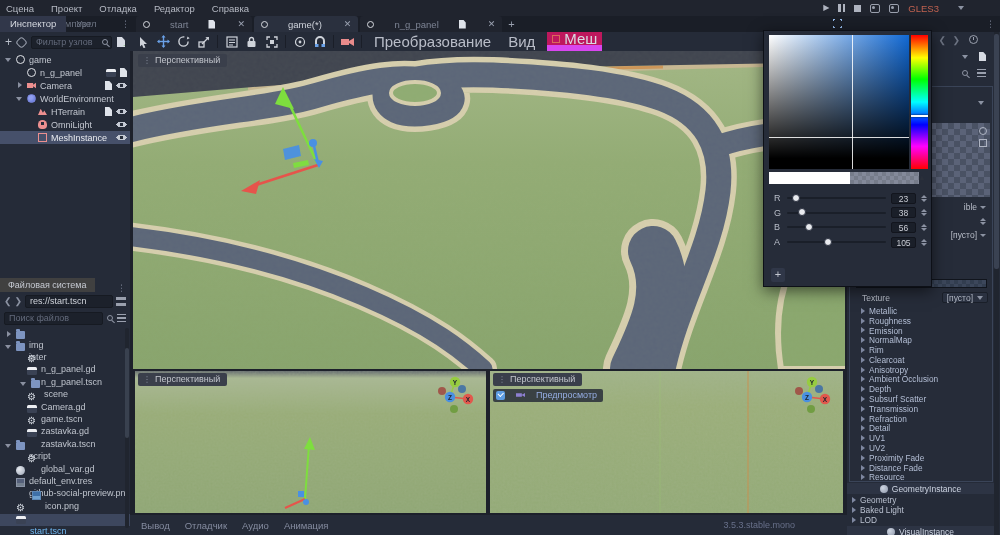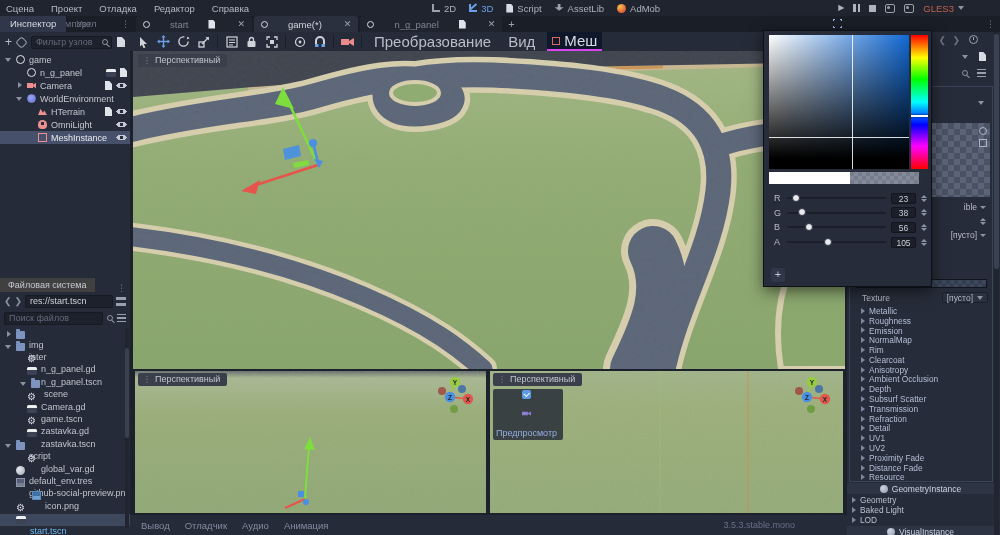--- a/index.html
+++ b/index.html
@@ -20,21 +20,21 @@
   .i3d::after { content:""; position:absolute; left:0; bottom:0; width:8px; height:2px; background:#6aa1e8; transform:rotate(-40deg); transform-origin:0 100%; }
   .ipage { width:7px; height:9px; background:#d7dbe3; clip-path:polygon(0 0,62% 0,100% 32%,100% 100%,0 100%); }
   .idl { width:9px; height:8px; background:#9aa0ad; clip-path:polygon(35% 0,65% 0,65% 40%,100% 40%,50% 85%,0 40%,35% 40%); }
   .iadmob { width:9px; height:9px; border-radius:50%; background:radial-gradient(circle at 35% 30%, #f6c14b, #e25c3a 70%); }
   .mb-run { position:absolute; right:36px; top:0; height:16px; display:flex; align-items:center; gap:9px; }
   .rbtn { color:#aeb3bf; font-size:8px; line-height:16px; }
   .pause-ic { display:flex; gap:2px; } .pause-ic i { width:2.5px; height:8px; background:#aeb3bf; }
   .stop-ic { width:7px; height:7px; background:#aeb3bf; }
   .movie-ic { width:10px; height:9px; border:1.5px solid #9aa0ad; border-radius:2px; position:relative; }
   .movie-ic::after { content:""; position:absolute; left:1px; top:1px; width:3px; height:3px; background:#9aa0ad; border-radius:50%; }
-  .gles { color:#c0614f; font-size:9.5px; display:flex; align-items:center; gap:4px; }
+  .gles { color:#c0614f; font-size:9.5px; display:flex; align-items:center; gap:19px; }
   .chev { width:0; height:0; border-left:3.5px solid transparent; border-right:3.5px solid transparent; border-top:4px solid #8b92a2; display:inline-block; }
 
   
   #tabstrip { position:absolute; left:0; top:16px; width:1000px; height:16px; background:#1a1e27; }
   .dock-tabs-l { position:absolute; left:0; top:0; height:16px; display:flex; }
   .dtab { padding:0 10px; line-height:16px; font-size:9.5px; color:#6c7382; }
   .dtab.active { background:#31374a; color:#d6d9e0; }
   .vdots { color:#7a8193; font-size:9px; line-height:16px; letter-spacing:0; }
   #strip-dots-l { position:absolute; left:121px; top:0; }
   #scene-tabs { position:absolute; left:136px; top:0; height:16px; display:flex; gap:2px; }
@@ -117,32 +117,32 @@
   #fs-scroll { position:absolute; right:1px; top:50px; width:4px; height:200px; background:#20252f; border-radius:2px; }
   #fs-scroll i { position:absolute; left:0; top:20px; width:4px; height:90px; background:#39414f; border-radius:2px; display:block; }
 
   
   #center { position:absolute; left:130px; top:32px; width:717px; height:503px; background:#1d212b; }
   #sp-toolbar { position:absolute; left:0; top:0; width:717px; height:19px; background:#252b38; display:flex; align-items:center; padding-left:7px; gap:7px; }
   .tico { width:13px; height:13px; flex:none; display:flex; align-items:center; justify-content:center; }
   .tico svg { display:block; }
   .tsep { width:1px; height:13px; background:#1a1e28; flex:none; }
   .tmenu { font-size:15px; color:#b9bdc8; padding:0 5px; }
-  .tmenu.hl { background:#0f172a; color:#d8dbe2; height:19px; line-height:17px; display:flex; align-items:center; gap:4px; border-bottom:2px solid #d946ef; }
+  .tmenu.hl { background:#be185d; color:#d8dbe2; height:19px; line-height:17px; display:flex; align-items:center; gap:4px; border-bottom:6px solid #d946ef; }
   .ic-meshred { width:8px; height:8px; border:1.5px solid #d86a5a; }
 
   #vp-main { position:absolute; left:3px; top:19px; width:712px; height:318px; overflow:hidden; background:#3e424e; }
   .vp-label { position:absolute; display:flex; align-items:center; gap:4px; background:#3a3f4b; color:#c3c6cd;
               font-size:9px; padding:1px 7px 2px 5px; border-radius:2px; z-index:5; }
   .vp-label .vdots { font-size:8px; line-height:9px; color:#8b92a2; }
   #vp-bl { position:absolute; left:5px; top:339px; width:351px; height:142px; overflow:hidden; }
   #vp-br { position:absolute; left:360px; top:339px; width:353px; height:142px; overflow:hidden; }
   .axis-giz { position:absolute; right:6px; top:2px; z-index:4; }
   #preview-chip { position:absolute; left:3px; top:18px; display:flex; align-items:center; gap:11px;
-                  background:rgba(32,37,52,.8); padding:1px 6px 2px 3px; border-radius:2px; z-index:5;flex-direction:column; }
+                  background:rgba(32,37,52,.8); padding:1px 6px 2px 3px; border-radius:2px; z-index:5; }
   #preview-chip .lbl { color:#96aee4; font-size:9px; }
   .cbx { width:9px; height:9px; background:#5d9ce2; border-radius:2px; position:relative; }
   .cbx::after { content:""; position:absolute; left:2px; top:1.5px; width:4px; height:2.5px; border-left:1.5px solid #fff; border-bottom:1.5px solid #fff; transform:rotate(-45deg); }
   .cam-ic { width:9px; height:7px; background:#8d7fd0; clip-path:polygon(0 25%,65% 25%,65% 45%,100% 20%,100% 80%,65% 55%,65% 75%,0 75%); }
 
   #bottom-bar { position:absolute; left:0; top:483px; width:717px; height:20px; background:#252b38; display:flex; align-items:center; }
   #bottom-tabs { display:flex; gap:15px; padding-left:11px; }
   .btab { color:#858ca0; font-size:9.5px; }
   #version { position:absolute; right:52px; color:#68708a; font-size:9px; }
 
@@ -219,42 +219,20 @@
 <body>
 
 <div id="menubar">
   <div class="mb-menus" id="mb-menus">
       <span class="menu-item">Сцена</span>
       <span class="menu-item">Проект</span>
       <span class="menu-item">Отладка</span>
       <span class="menu-item">Редактор</span>
       <span class="menu-item">Справка</span>
     </div>
-  <div class="mb-ws" id="mb-ws">
-      <span class="ws">
-        <span class="ws-icon i2d"></span>
-        <span>2D</span>
-      </span>
-      <span class="ws active">
-        <span class="ws-icon i3d"></span>
-        <span>3D</span>
-      </span>
-      <span class="ws">
-        <span class="ws-icon ipage"></span>
-        <span>Script</span>
-      </span>
-      <span class="ws">
-        <span class="ws-icon idl"></span>
-        <span>AssetLib</span>
-      </span>
-      <span class="ws">
-        <span class="ws-icon iadmob"></span>
-        <span>AdMob</span>
-      </span>
-    </div>
   <div class="mb-run">
     <span class="rbtn">▶</span>
     <span class="pause-ic">
         <i></i>
         <i></i>
       </span>
     <span class="stop-ic"></span>
     <span class="movie-ic"></span>
     <span class="movie-ic"></span>
     <span class="gles">

